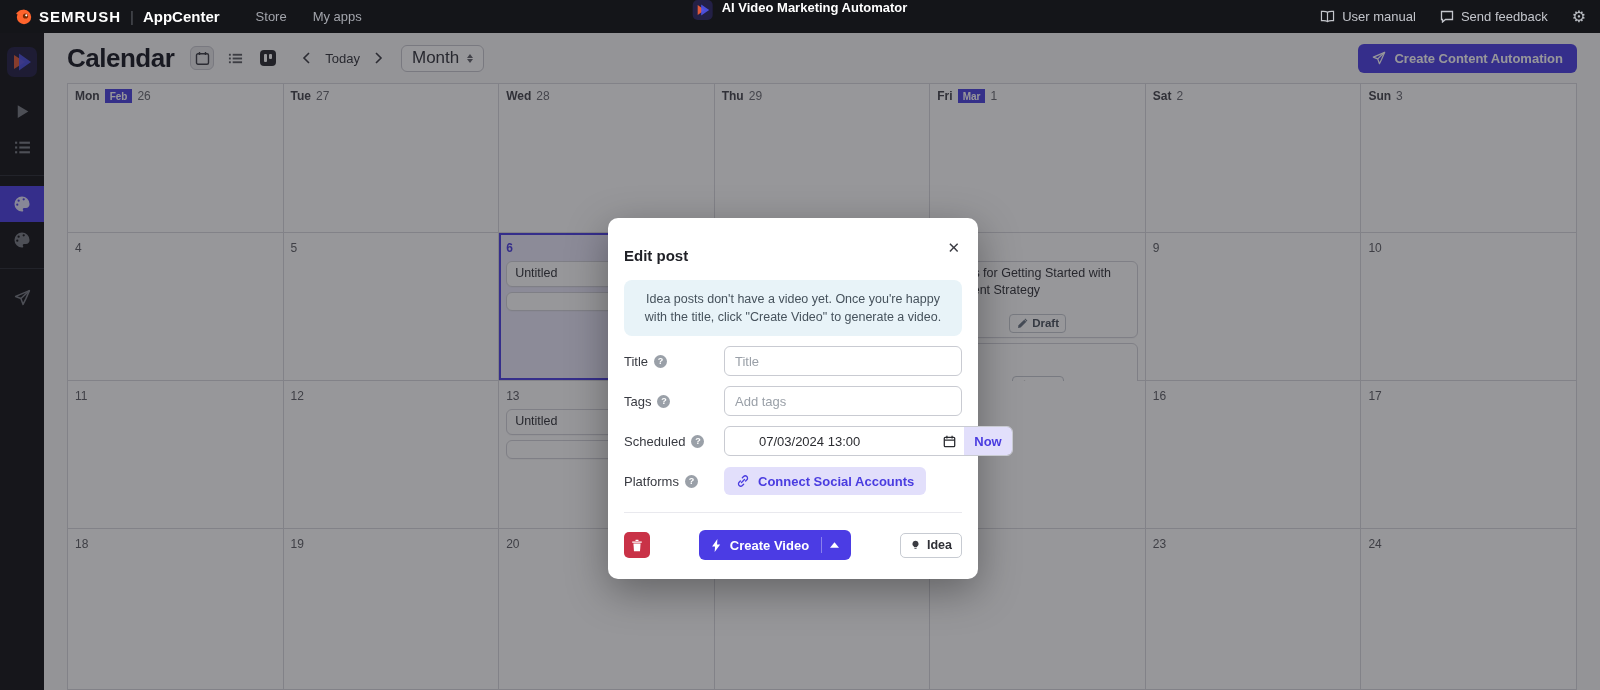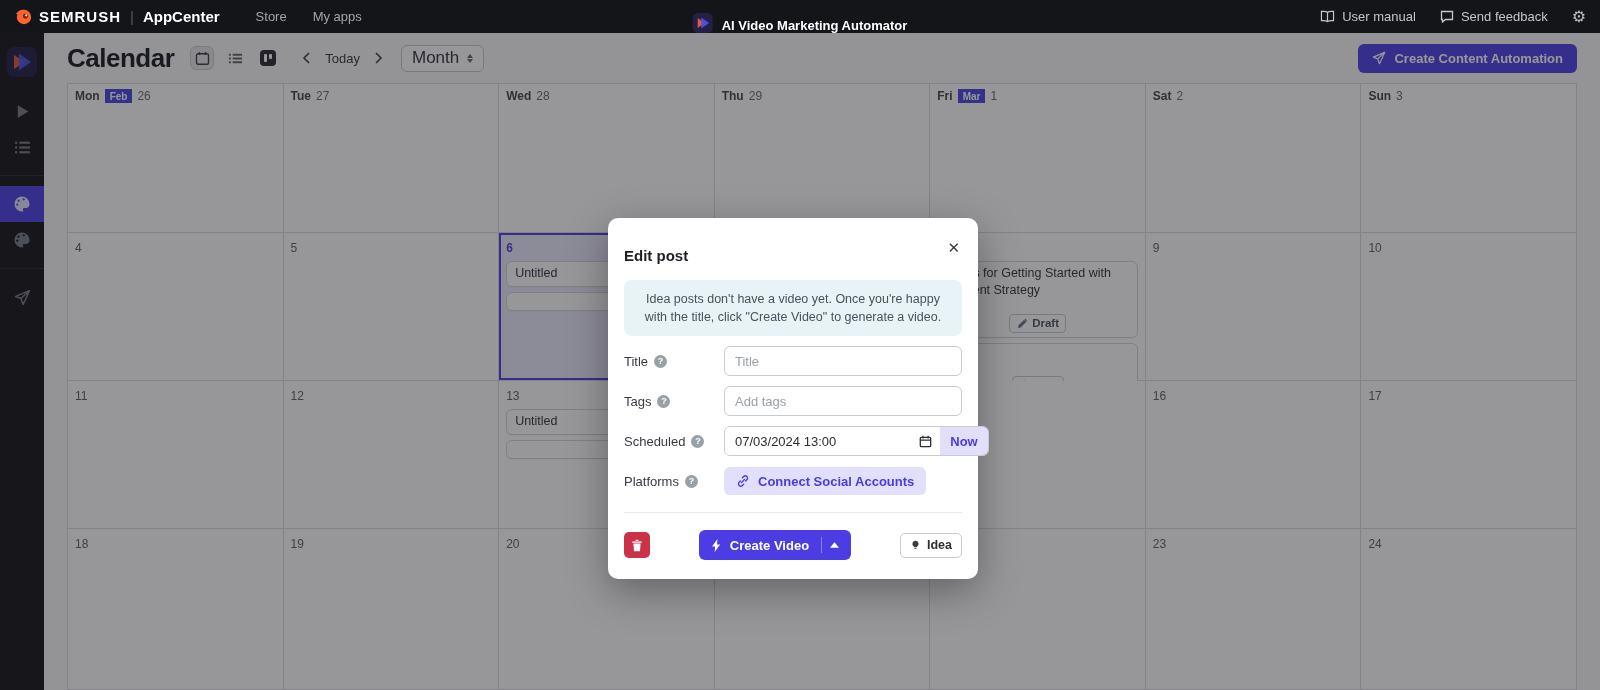--- a/index.html
+++ b/index.html
@@ -9,21 +9,21 @@
   
   .topbar { position:absolute; top:0; left:0; width:1600px; height:33px; background:#141519;
     display:flex; align-items:center; padding:0 14px; z-index:70; color:#fff; }
   .brand { display:flex; align-items:center; gap:7px; }
   .brand-name { font-size:15px; font-weight:bold; letter-spacing:1px; color:#fff; }
   .brand-sep { color:#55565e; font-weight:normal; margin:0 2px; font-size:15px; }
   .brand-suffix { font-size:15px; font-weight:bold; color:#fff; }
   .top-nav { display:flex; gap:26px; margin-left:36px; }
   .top-nav a { color:#a2a4ab; font-size:13px; text-decoration:none; cursor:pointer; }
   .top-center { position:absolute; left:50%; top:0; height:33px; transform:translateX(-50%);
-    display:flex; align-items:flex-end; gap:9px; }
+    display:flex; align-items:flex-start; gap:9px; }
   .app-ico { width:20px; height:20px; border-radius:5px; background:#232046; position:relative; overflow:hidden; flex:0 0 auto; }
   .app-ico svg { position:absolute; inset:0; }
   .top-center-title { font-size:13px; font-weight:bold; color:#fff; white-space:nowrap; }
   .top-right { margin-left:auto; display:flex; align-items:center; gap:24px; }
   .top-link { display:flex; align-items:center; gap:7px; color:#c3c5cb; font-size:13px; cursor:pointer; }
   .top-link svg { stroke:#c3c5cb; }
   .gear { color:#b9bcc2; font-size:16px; line-height:1; cursor:pointer; }
 
   
   .sidebar { position:absolute; top:33px; left:0; width:44px; height:657px; background:#141519;
@@ -89,21 +89,21 @@
   .banner { margin-top:16px; background:#e8f3f8; border-radius:8px; padding:10px 12px; font-size:12.5px;
     color:#46525c; text-align:center; line-height:1.45; }
   .frow { display:flex; align-items:center; margin-top:10px; min-height:30px; }
   .flabel { width:100px; display:flex; align-items:center; gap:6px; font-size:13px; color:#383a41; flex:0 0 auto; }
   .qmark { width:13px; height:13px; border-radius:50%; background:#9aa0a8; color:#fff; font-size:9px; font-weight:bold;
     display:inline-flex; align-items:center; justify-content:center; cursor:pointer; }
   .fctrl { flex:1; display:flex; }
   .txt-input { width:100%; height:30px; border:1px solid #c9cbd2; border-radius:6px; padding:0 10px; font-size:13px;
     color:#2b2c31; font-family:"Liberation Sans", sans-serif; background:#fff; }
   .txt-input::placeholder { color:#9aa0a8; }
-  .sched-group { display:flex; width:100%; height:30px; border:1px solid #c9cbd2; border-radius:6px; overflow:hidden; }
+  .sched-group { display:flex; width:100%; height:30px; border:1px solid #c9cbd2; border-radius:6px; overflow:hidden;padding-left:24px; }
   .sched-input { flex:1; border:none; outline:none; padding:0 8px 0 10px; font-size:13px; color:#2b2c31; font-family:"Liberation Sans", sans-serif; }
   .cal-glyph { display:flex; align-items:center; padding-right:8px; cursor:pointer; }
   .now-btn { width:48px; background:#e2dffb; color:#4a3ce0; border:none; font-size:13px; font-weight:bold; cursor:pointer; font-family:"Liberation Sans", sans-serif; }
   .connect-btn { display:inline-flex; align-items:center; gap:8px; background:#e2dffb; color:#4a3ce0; border:none;
     border-radius:6px; height:28px; padding:0 12px; font-size:13px; font-weight:bold; cursor:pointer; font-family:"Liberation Sans", sans-serif; }
   .modal-foot { margin-top:16px; padding-top:13px; border-top:1px solid #e9e9ee; display:flex; align-items:center; }
   .trash-btn { width:26px; height:26px; background:#c93247; border:none; border-radius:5px; display:flex;
     align-items:center; justify-content:center; cursor:pointer; }
   .create-video { margin:4px auto; height:30px; background:#4b3ce4; color:#fff; border:none; border-radius:6px;
     display:flex; align-items:center; padding:0 12px; gap:8px; font-size:13px; font-weight:bold; cursor:pointer; font-family:"Liberation Sans", sans-serif; }

